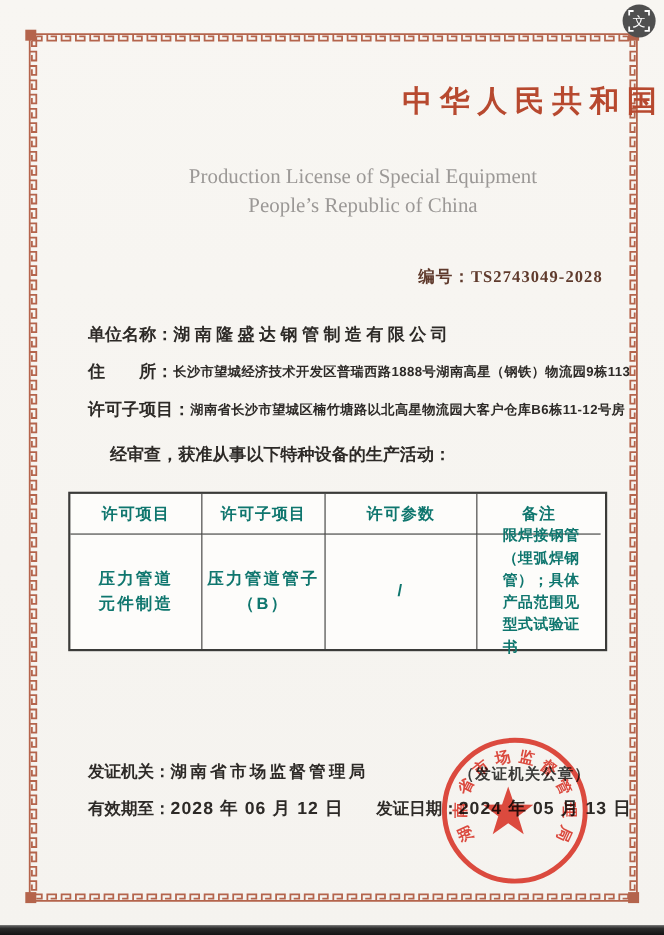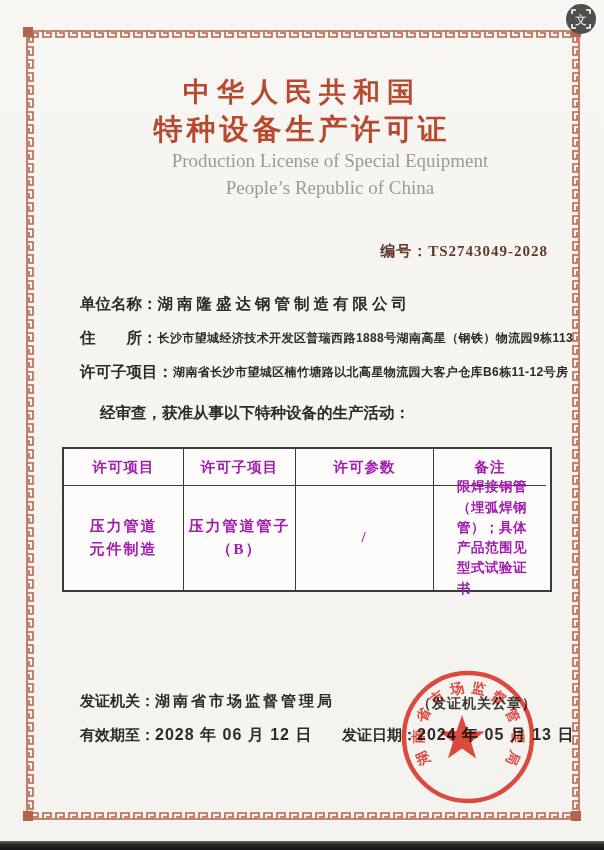--- a/index.html
+++ b/index.html
@@ -25,21 +25,21 @@
   .v-large{font-size:15.5px;letter-spacing:4px;}
   .v-small{font-size:12px;letter-spacing:0.4px;position:relative;top:-1px;}
   
   #statement{top:403px;left:100px;font-size:15.5px;font-weight:bold;color:#2d2a27;}
   
   #license-table{top:447px;left:62px;width:486px;border:2px solid #3b3b39;
                  display:grid;grid-template-columns:120px 112px 138px 112px;
                  grid-template-rows:37px 104px;background:#fdfcfa;}
   .cell{border-right:1.5px solid #3b3b39;border-bottom:1.5px solid #3b3b39;
         display:flex;align-items:center;justify-content:center;text-align:center;
-        color:#a21caf;white-space:pre-line;font-family:Liberation Serif, serif;}
+        color:#0f766e;white-space:pre-line;}
   .cell:nth-child(4n){border-right:none;}
   .cell:nth-child(n+5){border-bottom:none;}
   .hcell{font-size:14.5px;font-weight:bold;letter-spacing:1px;}
   .bcell{font-size:15px;font-weight:bold;letter-spacing:2px;line-height:1.55;}
   .remark-cell{font-size:13.5px;text-align:left;justify-content:flex-start;
                align-items:center;padding:4px 7px;letter-spacing:0.5px;line-height:1.5;margin-left:16px;}
   
   .fline{color:#2d2a27;font-weight:bold;white-space:nowrap;}
   #issuer-line{top:692px;left:80px;font-size:15px;}
   #issuer-line .sp{letter-spacing:3px;}
@@ -76,22 +76,21 @@
       <g stroke="#ffffff" stroke-width="1.6" fill="none">
         <path d="M2,6 V2 H6"></path>
           <path d="M16,2 H20 V6"></path>
         <path d="M20,16 V20 H16"></path>
           <path d="M6,20 H2 V16"></path>
       </g>
       <text x="11" y="15.5" text-anchor="middle" font-size="12" fill="#ffffff">文</text>
     </svg>
   </div>
 
-  <div id="title1" class="abs content cn-title" style="color: rgb(183, 73, 47);">中华人民共和国</div>
-  <div id="title2" class="abs content cn-title" style="color: rgb(183, 73, 47);">特种设备生产许可证</div>
+  <div id="title1" class="abs content cn-title" style="color: rgb(183, 73, 47); text-align: right;">中华人民共和国</div>
   <div id="en1" class="abs content en-title" style="color: rgb(155, 152, 150);">Production License of Special Equipment</div>
   <div id="en2" class="abs content en-title" style="color: rgb(155, 152, 150);">People’s Republic of China</div>
 
   <div id="license-no" class="abs content" style="color: rgb(95, 58, 44);">
     <span>编号：</span><span>TS2743049-2028</span>
   </div>
 
   <div id="fields" class="abs content">
     <div class="field-row">
       <span class="field-label">单位名称：</span>

